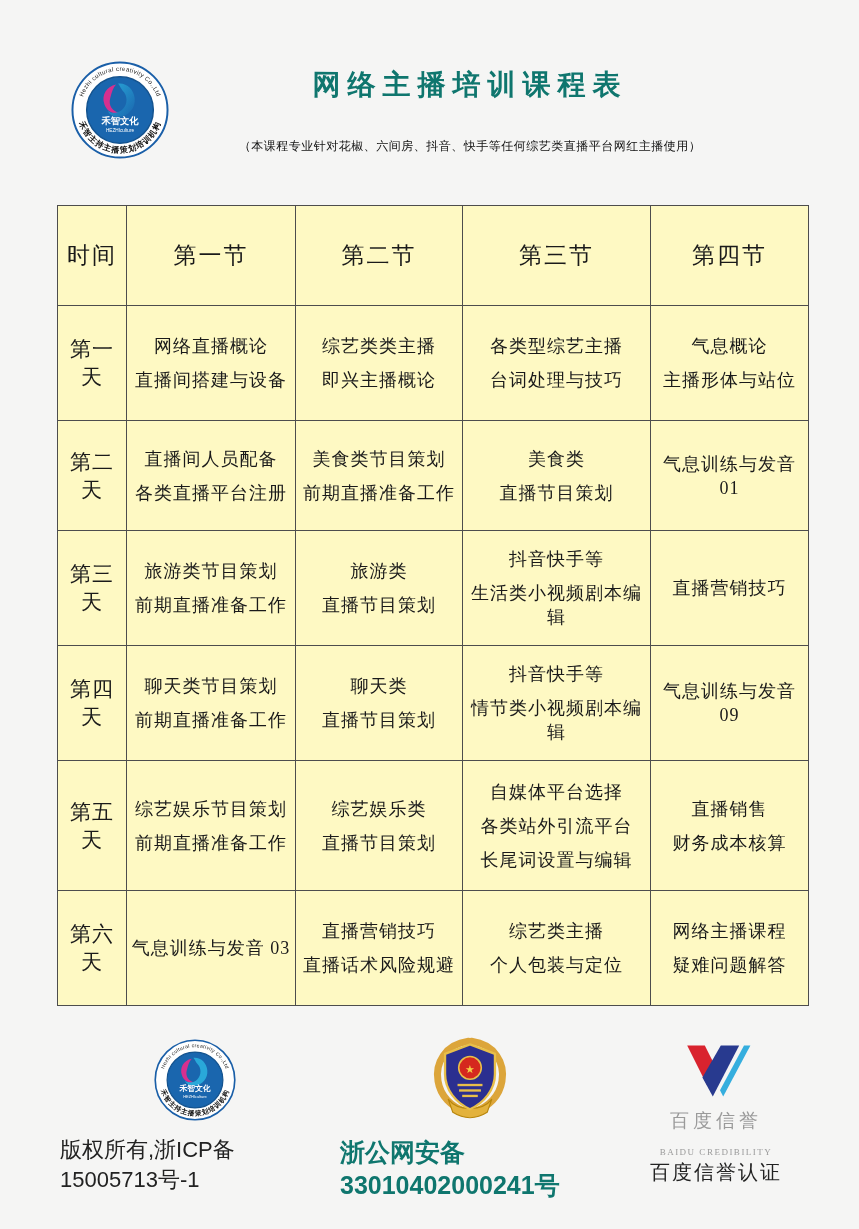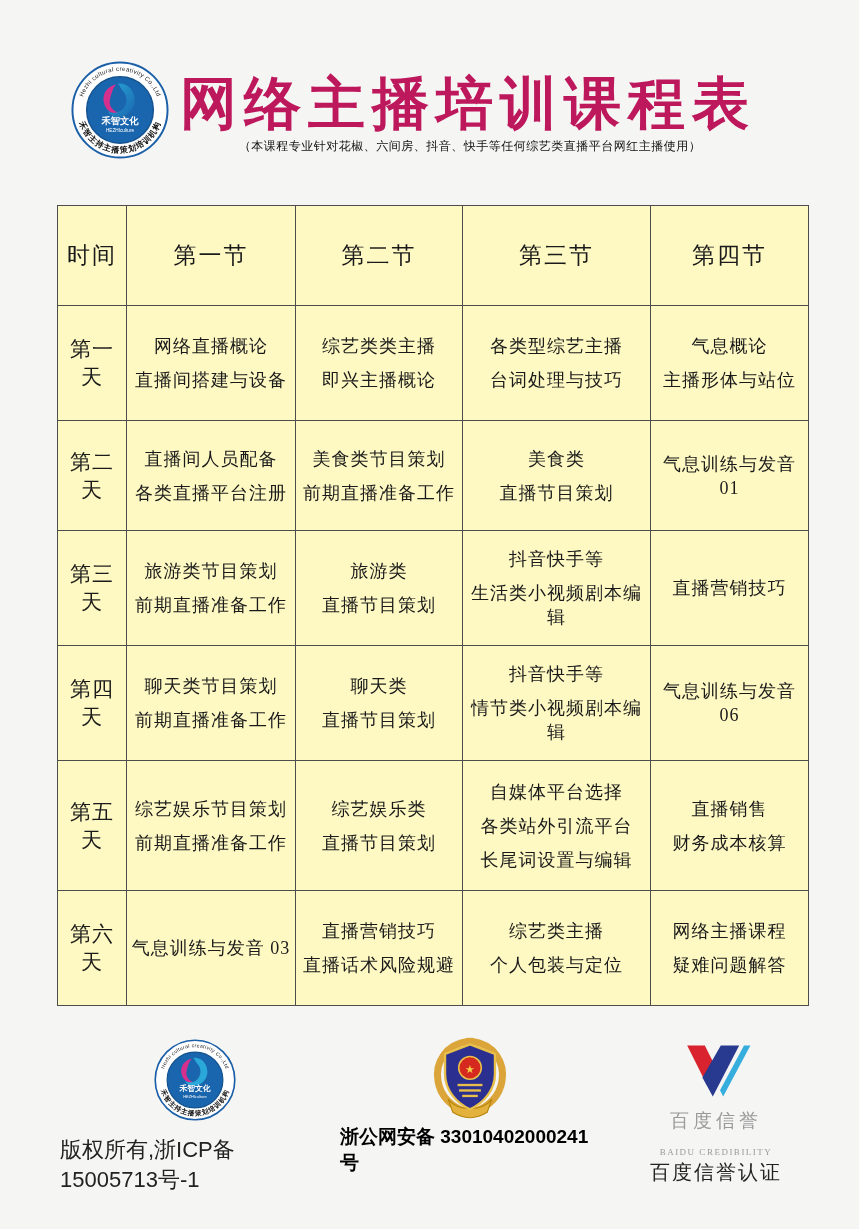--- a/index.html
+++ b/index.html
@@ -8,22 +8,22 @@
     background:#f5f5f4;
     font-family:"Liberation Serif","DejaVu Serif",serif;
     color:#1a1a1a;
     overflow:hidden;
   }
   .abs{position:absolute;}
 
   
   .logo-box{left:71px;top:61px;width:98px;height:98px;}
   .title{
-    left:180px;top:66px;width:580px;text-align:left;
-    font-size:57px;font-weight:bold;letter-spacing:7px;color:#be185d;
+    left:180px;top:66px;width:580px;text-align:center;
+    font-size:28px;font-weight:bold;letter-spacing:7px;color:#0f766e;
   }
   .subtitle{
     left:120px;top:138px;width:700px;text-align:center;
     font-size:12px;color:#111;letter-spacing:0.5px;
   }
 
   
   .course-table{
     position:absolute;left:57px;top:205px;
     border-collapse:collapse;table-layout:fixed;
@@ -43,22 +43,22 @@
   
   .footer-col{display:flex;flex-direction:column;align-items:center;}
   .f-col1{left:60px;top:1039px;width:270px;}
   .f-col2{left:340px;top:1036px;width:260px;}
   .f-col3{left:600px;top:1042px;width:232px;}
   .copyright{
     margin-top:14px;font-family:"Liberation Sans","DejaVu Sans",sans-serif;
     font-size:22px;color:#222;
   }
   .police-record{
-    margin-top:4px;font-family:"Liberation Sans","DejaVu Sans",sans-serif;
-    font-size:19px;font-weight:bold;color:#000000;
+    margin-top:16px;font-family:"Liberation Sans","DejaVu Sans",sans-serif;
+    font-size:25px;font-weight:bold;color:#0f766e;
   }
   .baidu-cn{font-family:"Liberation Sans","DejaVu Sans",sans-serif;
     font-size:19px;color:#9a9a9a;letter-spacing:4px;margin-top:8px;}
   .baidu-en{font-family:Liberation Serif, serif;
     font-size:9px;color:#9a9a9a;letter-spacing:1.5px;margin-top:13px;}
   .baidu-cert{font-family:"Liberation Sans","DejaVu Sans",sans-serif;
     font-size:20px;color:#222;letter-spacing:2px;margin-top:2px;}
 </style>
 </head>
 <body>
@@ -174,21 +174,21 @@
     </td>
     <td class="cell">
       <div class="line">聊天类</div>
       <div class="line">直播节目策划</div>
     </td>
     <td class="cell">
       <div class="line">抖音快手等</div>
       <div class="line">情节类小视频剧本编辑</div>
     </td>
     <td class="cell">
-      <div class="line">气息训练与发音 06</div>
+      <div class="line">气息训练与发音 09</div>
     </td>
   </tr>
 
   <tr class="rh5">
     <td class="day-cell">第五天</td>
     <td class="cell">
       <div class="line">综艺娱乐节目策划</div>
       <div class="line">前期直播准备工作</div>
     </td>
     <td class="cell">

